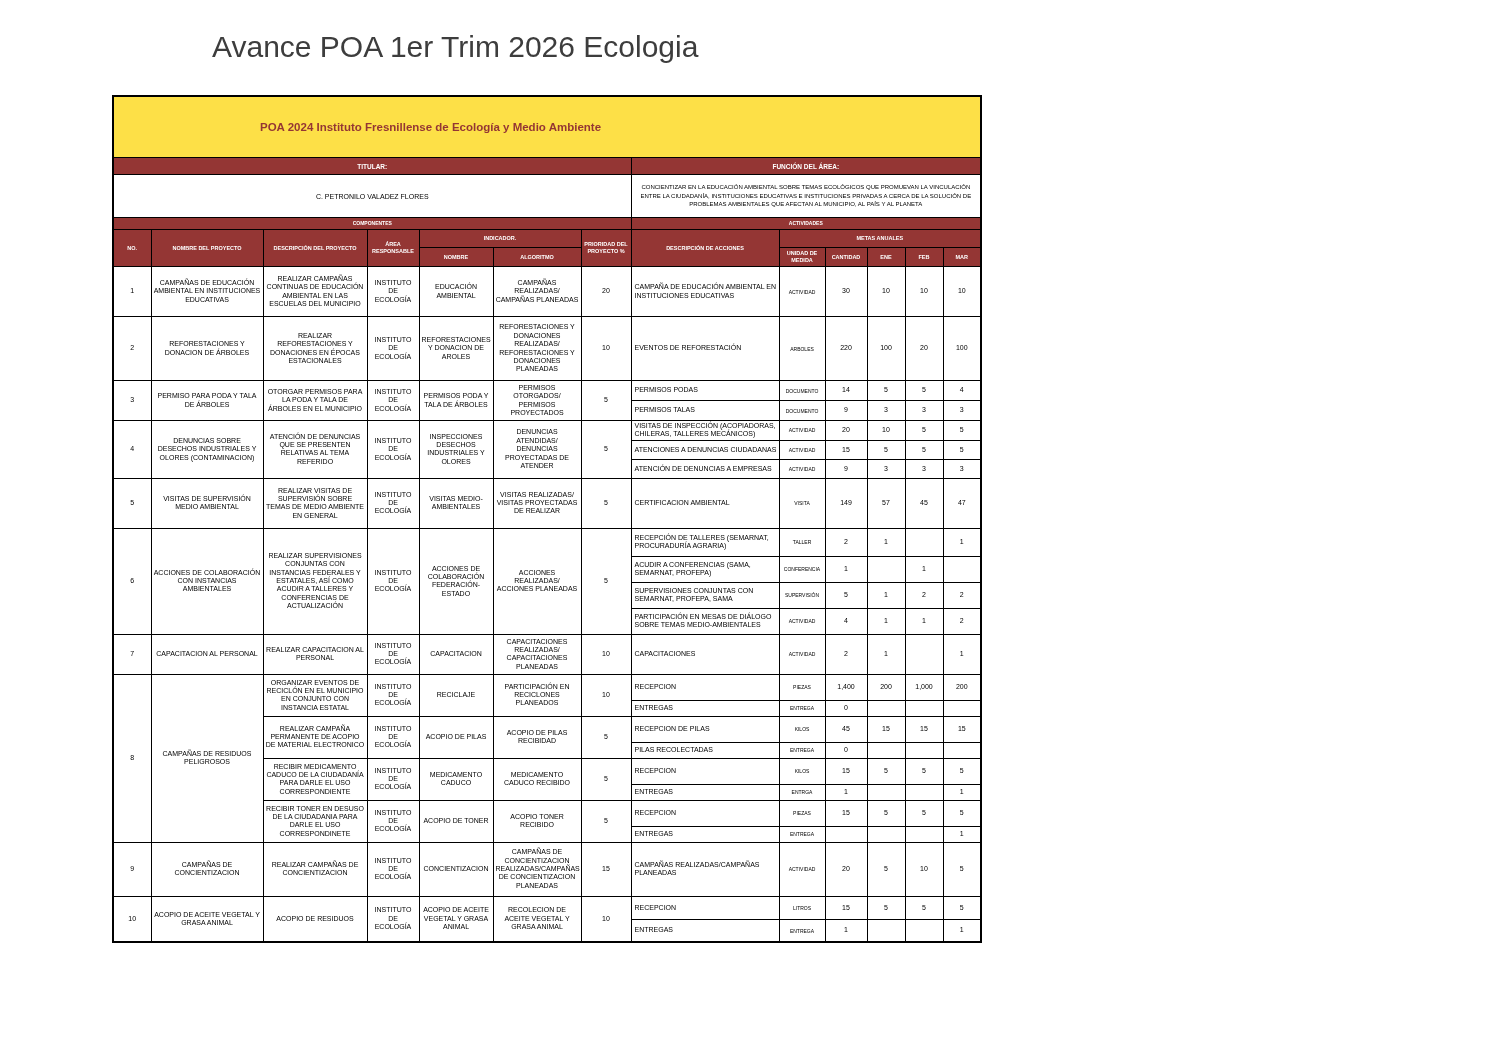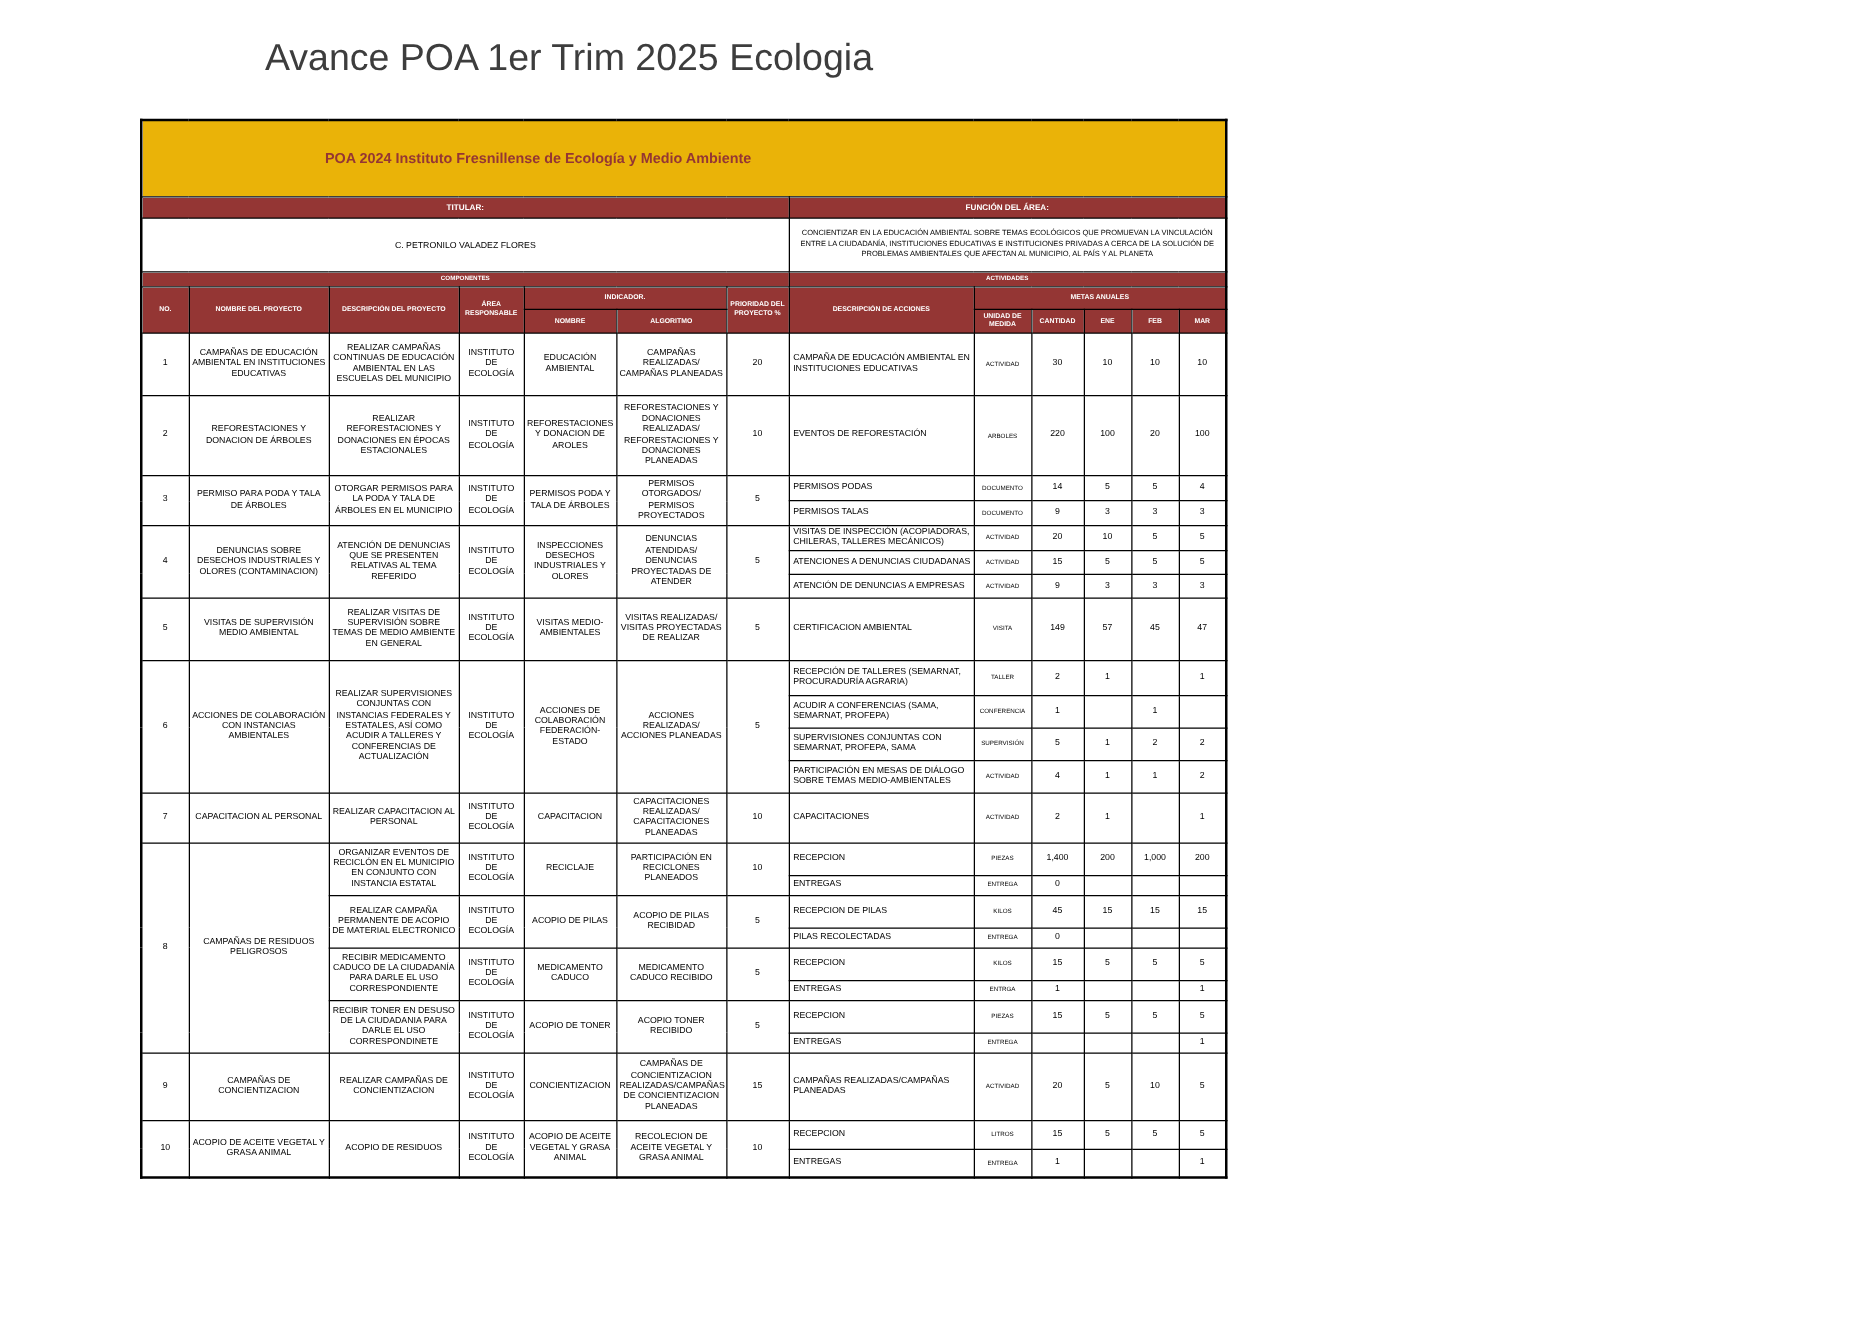--- a/index.html
+++ b/index.html
@@ -1,37 +1,37 @@
 <!DOCTYPE html>
 <html><head>
 <meta charset="utf-8">
 <style>
   html,body{margin:0;padding:0;}
   body{width:1497px;height:1058px;background:#ffffff;font-family:"Liberation Sans",sans-serif;position:relative;overflow:hidden;}
   .page-title{position:absolute;left:212px;top:30px;font-size:30px;color:#3d3d3d;}
   .table-wrap{position:absolute;left:112px;top:95px;width:868px;}
   table{border-collapse:collapse;width:868px;table-layout:fixed;border:2px solid #000;}
   td,th{border:1px solid #000;vertical-align:middle;overflow:hidden;}
-  .doc-title-cell{height:58px;background:#eab308;}
+  .doc-title-cell{height:58px;background:#fde047;}
   .doc-title{color:#943634;font-weight:bold;font-size:11.5px;padding-left:145px;text-align:left;}
   tr.band th{background:#943634;color:#fff;font-size:6.5px;font-weight:bold;height:14px;text-align:center;}
   tr.band-small th{background:#943634;color:#fff;font-size:5px;font-weight:bold;height:9px;text-align:center;line-height:1;}
   tr.cols th{background:#943634;color:#fff;font-size:5.5px;font-weight:bold;text-align:center;padding:2px 1px;line-height:1.25;}
   tr.cols.top th{height:13px;}
   tr.cols.sub th{height:14px;}
   .titular-value{text-align:center;font-size:7px;height:40px;background:#fff;}
   .funcion-value{text-align:center;font-size:6px;line-height:1.45;padding:3px 6px;background:#fff;}
   tbody td{font-size:7px;line-height:1.2;padding:1px 2px;text-align:center;color:#000;background:#fff;}
   tbody td.left{text-align:left;padding-left:3px;}
   tbody td.unit{font-size:5px;}
 </style>
 </head>
 <body>
 
-<div class="page-title">Avance POA 1er Trim 2025 Ecologia</div>
+<div class="page-title">Avance POA 1er Trim 2026 Ecologia</div>
 
 <div class="table-wrap">
   <table>
     <colgroup>
       <col style="width:38px">
         <col style="width:112px">
         <col style="width:104px">
         <col style="width:52px">
       <col style="width:74px">
         <col style="width:88px">

